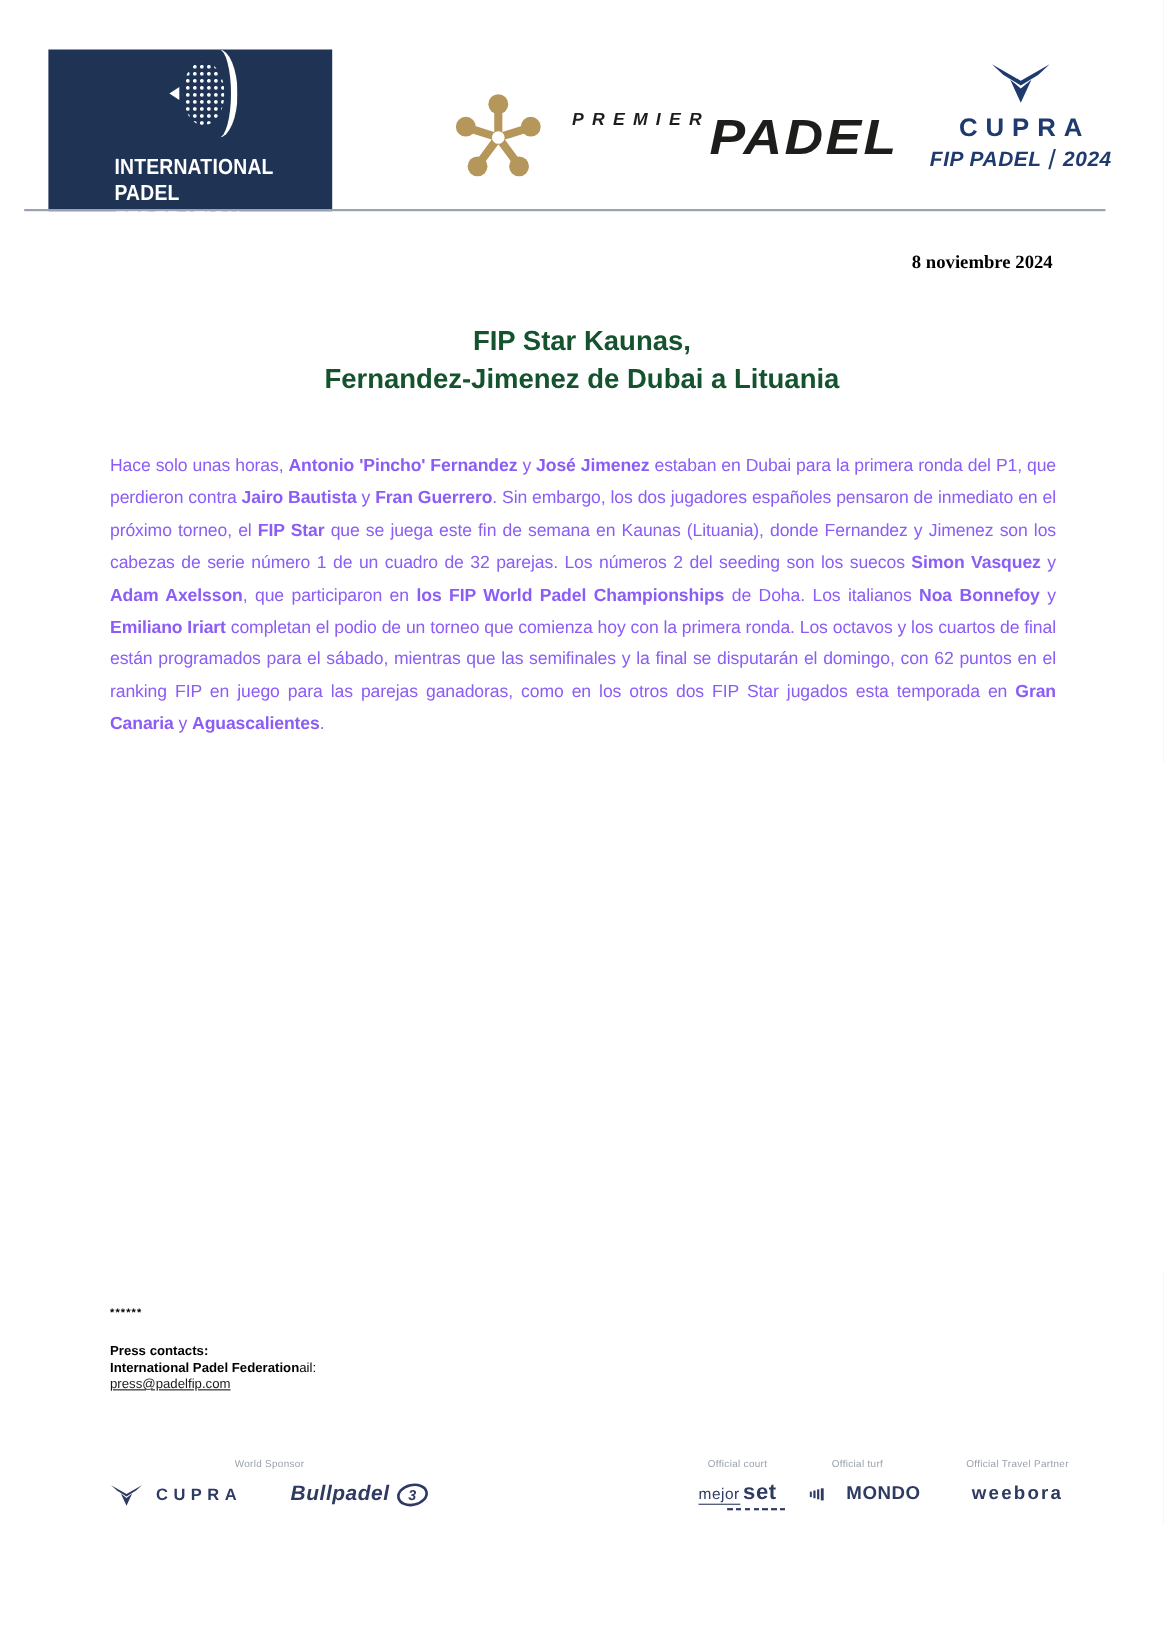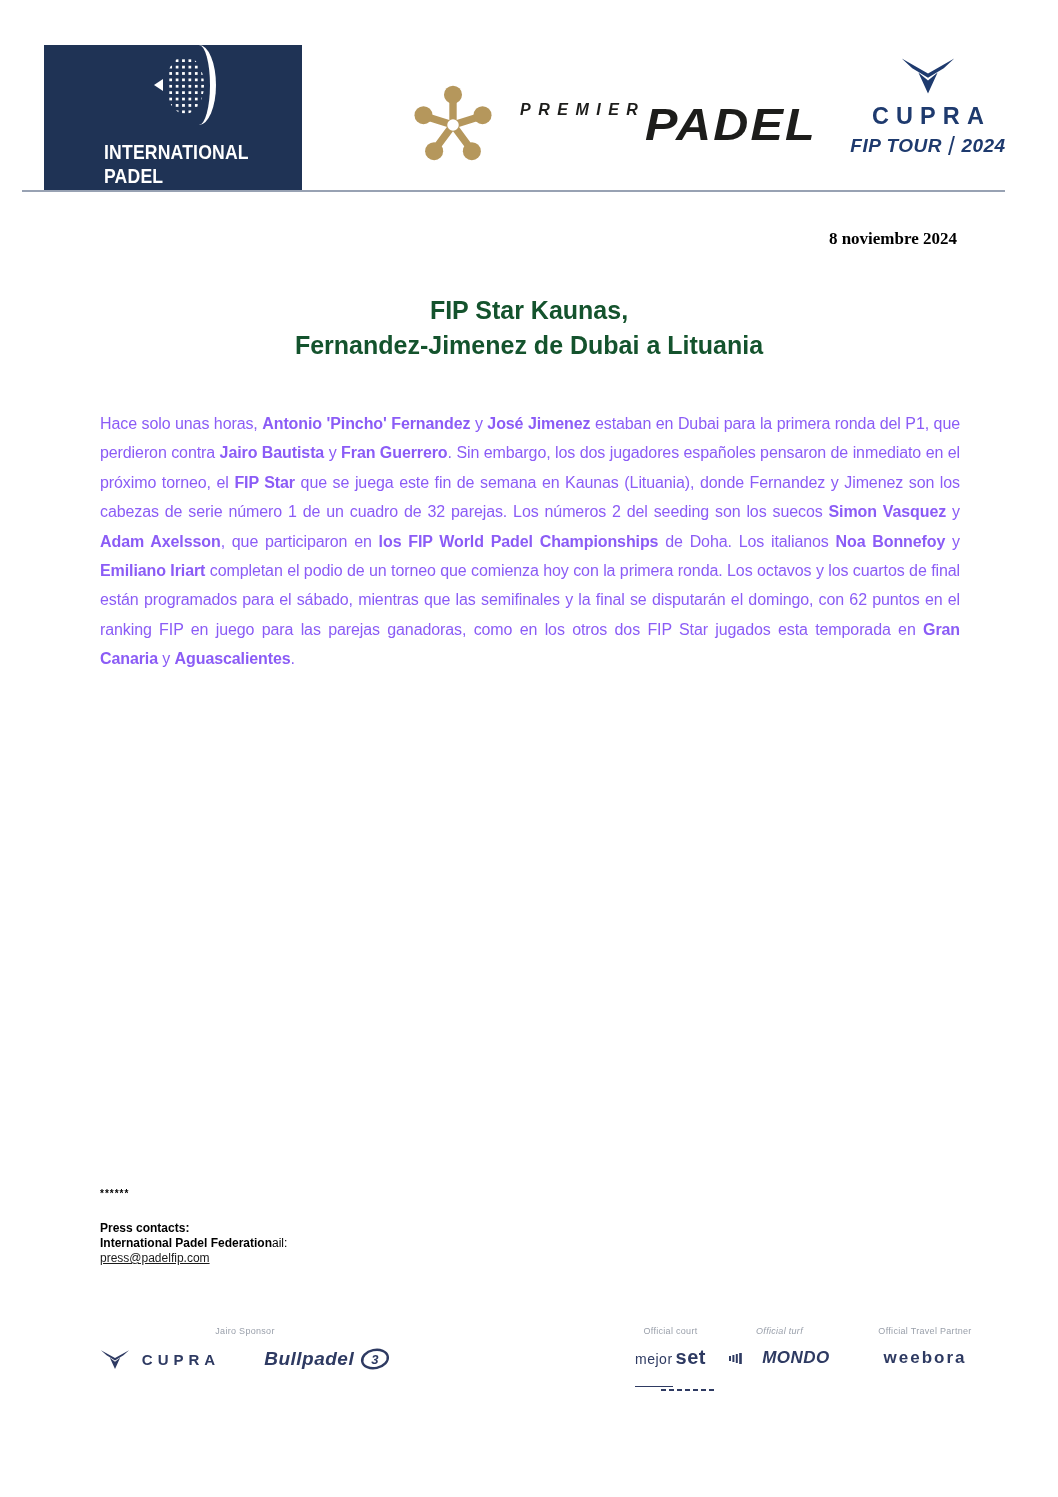--- a/index.html
+++ b/index.html
@@ -57,25 +57,25 @@
   
   .sponsors{position:absolute;left:0;top:1326px;width:100%;height:70px;color:#2e3a62;}
   .sp-group{position:absolute;text-align:center;}
   .sp-label{font-size:9px;color:#9aa0ab;letter-spacing:0.3px;}
   .sp-row{display:flex;align-items:center;justify-content:center;gap:44px;margin-top:10px;}
   .cupra-f{display:flex;align-items:center;gap:9px;}
   .cupra-f .word{font-size:15px;font-weight:bold;letter-spacing:5px;padding-left:3px;}
   .bullp{display:flex;align-items:center;gap:6px;font-size:19px;font-weight:bold;font-style:italic;letter-spacing:0.5px;}
   .mejorset{margin-top:10px;display:inline-block;}
   .ms-top{display:flex;align-items:baseline;gap:3px;justify-content:center;}
-  .ms-mejor{font-size:14px;font-weight:normal;border-bottom:1.5px solid #2e3a62;padding-bottom:19px;letter-spacing:0.5px;}
+  .ms-mejor{font-size:14px;font-weight:normal;border-bottom:1.5px solid #2e3a62;padding-bottom:1px;letter-spacing:0.5px;}
   .ms-set{font-size:20px;font-weight:bold;letter-spacing:0.5px;}
   .ms-tag{height:2px;width:54px;margin:2px 0 0 34px;
           background:repeating-linear-gradient(90deg,#2e3a62 0 5px,transparent 5px 8px);}
-  .mondo{display:flex;align-items:center;gap:19px;justify-content:center;margin-top:12px;
+  .mondo{display:flex;align-items:center;gap:19px;justify-content:flex-end;margin-top:12px;
          font-size:17px;font-weight:bold;letter-spacing:0.5px;}
   .weebora{margin-top:12px;font-size:17px;font-weight:bold;letter-spacing:2px;}
 </style>
 </head>
 <body>
 
 <div class="page">
 
   <div class="ipf-box">
     <div class="racket">
@@ -116,21 +116,21 @@
 
   <div class="cft">
     <svg width="56" height="40" viewBox="0 0 64 44">
       <g fill="#1e3a6e">
         <path d="M2 2 L32 19 L62 2 L50 13 L32 24 L14 13 Z"></path>
         <path d="M21 18 L32 42 L43 18 L32 27 Z"></path>
       </g>
     </svg>
     <div class="cft-brand">CUPRA</div>
     <div class="cft-tour">
-      <span>FIP TOUR</span>
+      <span>FIP PADEL</span>
       <span class="cft-sep">/</span>
       <span>2024</span>
     </div>
   </div>
 
   <div class="hdr-line"></div>
 
   <div class="date">8 noviembre 2024</div>
 
   <div class="title">
@@ -143,21 +143,21 @@
   <div class="press">
     <div class="stars">******</div>
     <div class="head">Press contacts:</div>
     <div class="org"><b>International Padel Federation</b><span>ail:</span></div>
     <div><a href="#">press@padelfip.com</a></div>
   </div>
 
   <div class="sponsors">
 
     <div class="sp-group" style="left:60px;width:370px;">
-      <div class="sp-label">Jairo Sponsor</div>
+      <div class="sp-label">World Sponsor</div>
       <div class="sp-row">
         <div class="cupra-f">
           <svg width="30" height="21" viewBox="0 0 64 44">
             <g fill="#2e3a62">
               <path d="M2 2 L32 19 L62 2 L50 13 L32 24 L14 13 Z"></path>
               <path d="M21 18 L32 42 L43 18 L32 27 Z"></path>
             </g>
           </svg>
           <span class="word">CUPRA</span>
         </div>
@@ -177,21 +177,21 @@
       <div class="sp-label">Official court</div>
       <div class="mejorset">
         <div class="ms-top">
           <span class="ms-mejor">mejor</span>
           <span class="ms-set">set</span>
         </div>
         <div class="ms-tag"></div>
       </div>
     </div>
 
-    <div class="sp-group" style="left:722px;width:115px;font-style:italic;">
+    <div class="sp-group" style="left:722px;width:115px;">
       <div class="sp-label">Official turf</div>
       <div class="mondo">
         <svg width="14" height="14" viewBox="0 0 14 14">
           <g fill="#2e3a62">
             <rect x="0" y="5" width="2" height="5"></rect>
             <rect x="3.4" y="4" width="2" height="7"></rect>
             <rect x="6.8" y="3" width="2" height="9"></rect>
             <rect x="10.2" y="2" width="2.6" height="11"></rect>
           </g>
         </svg>

